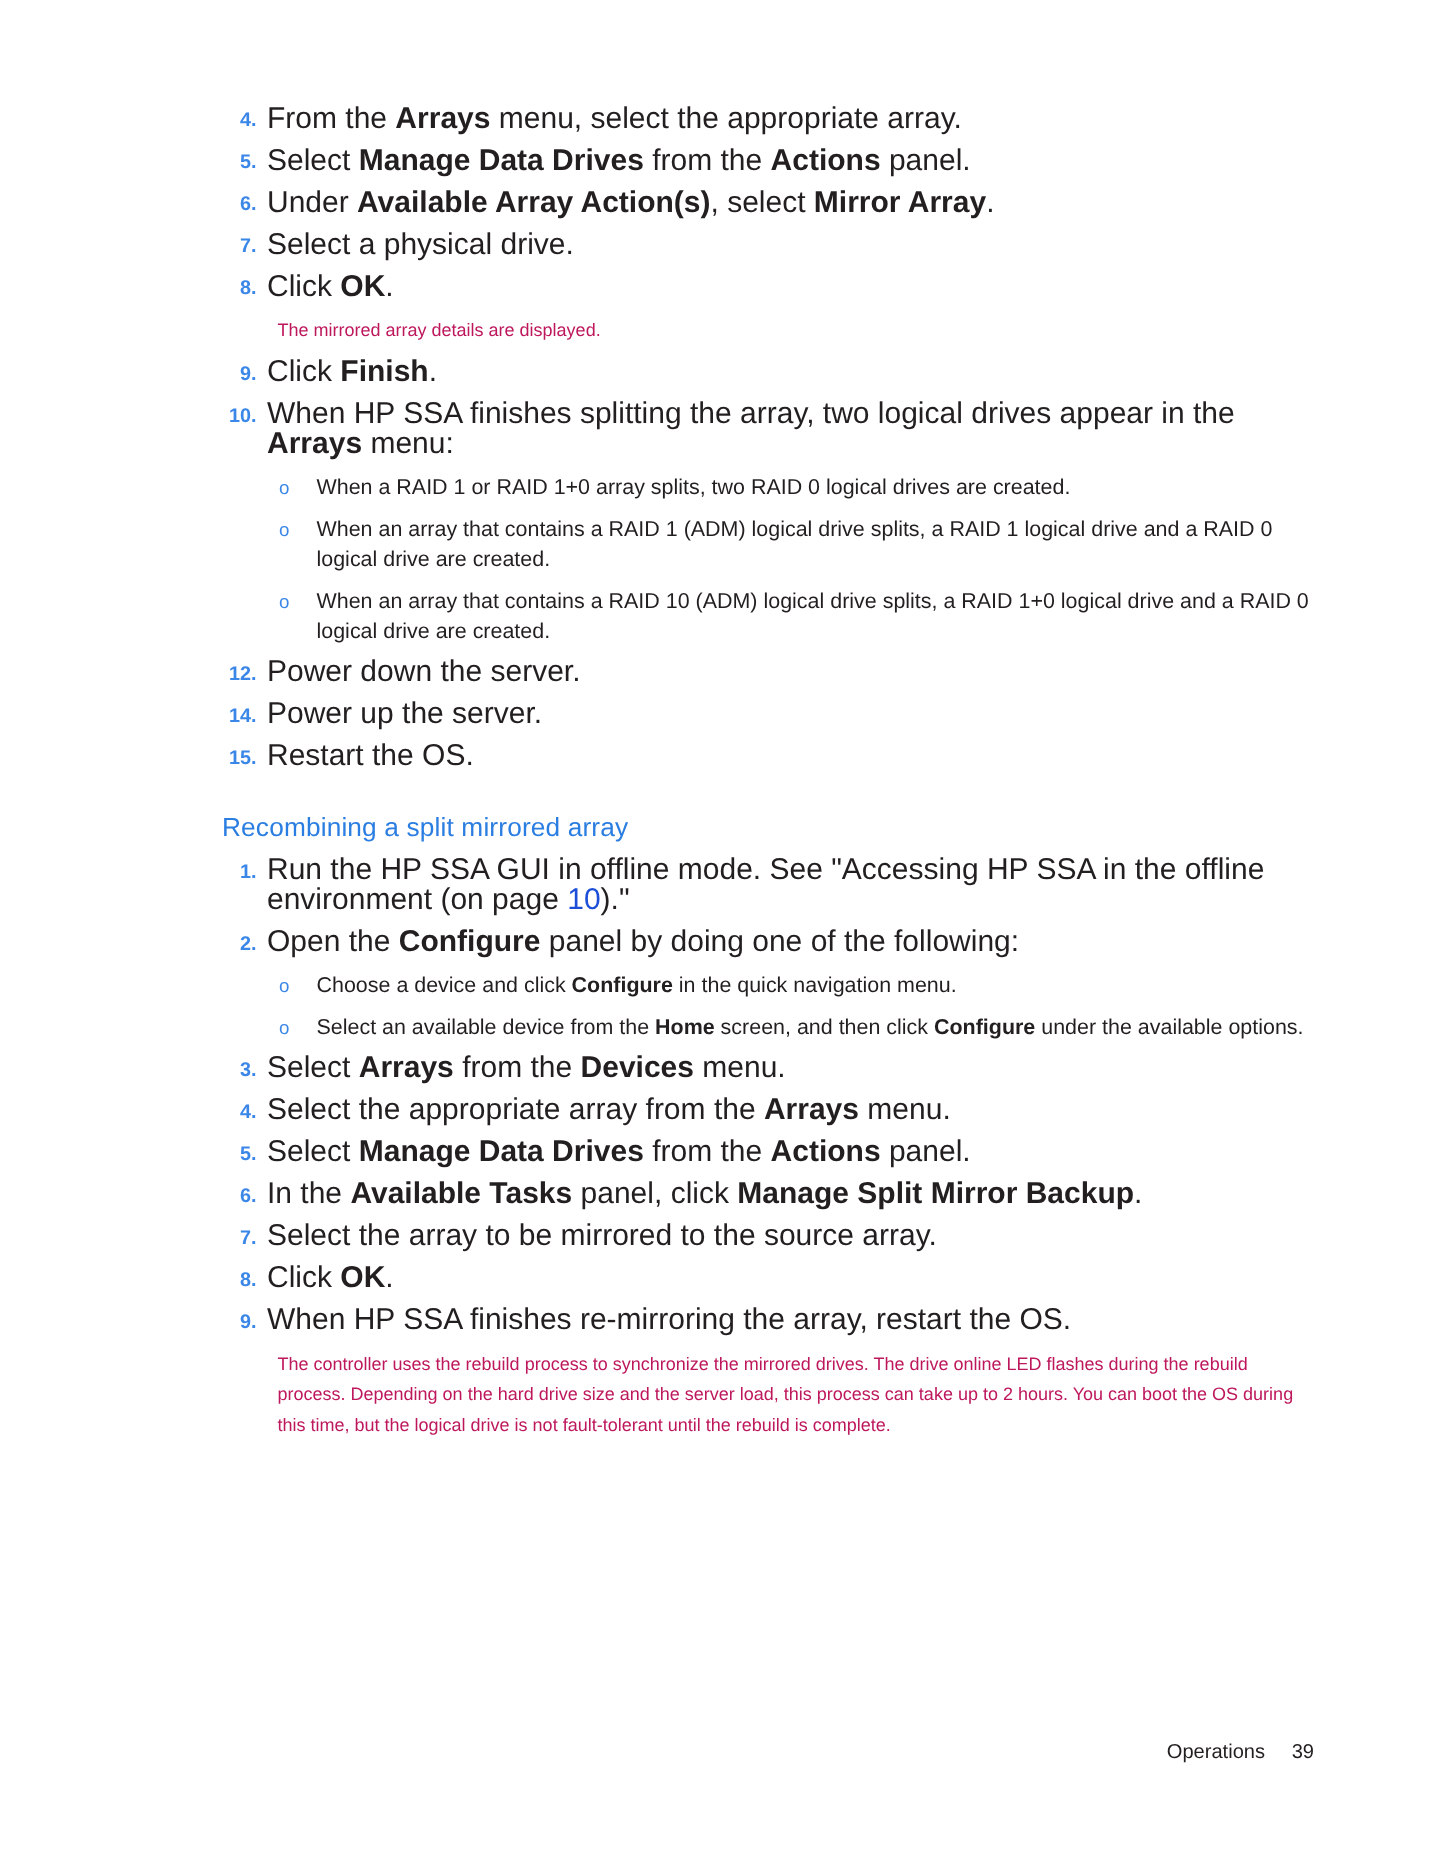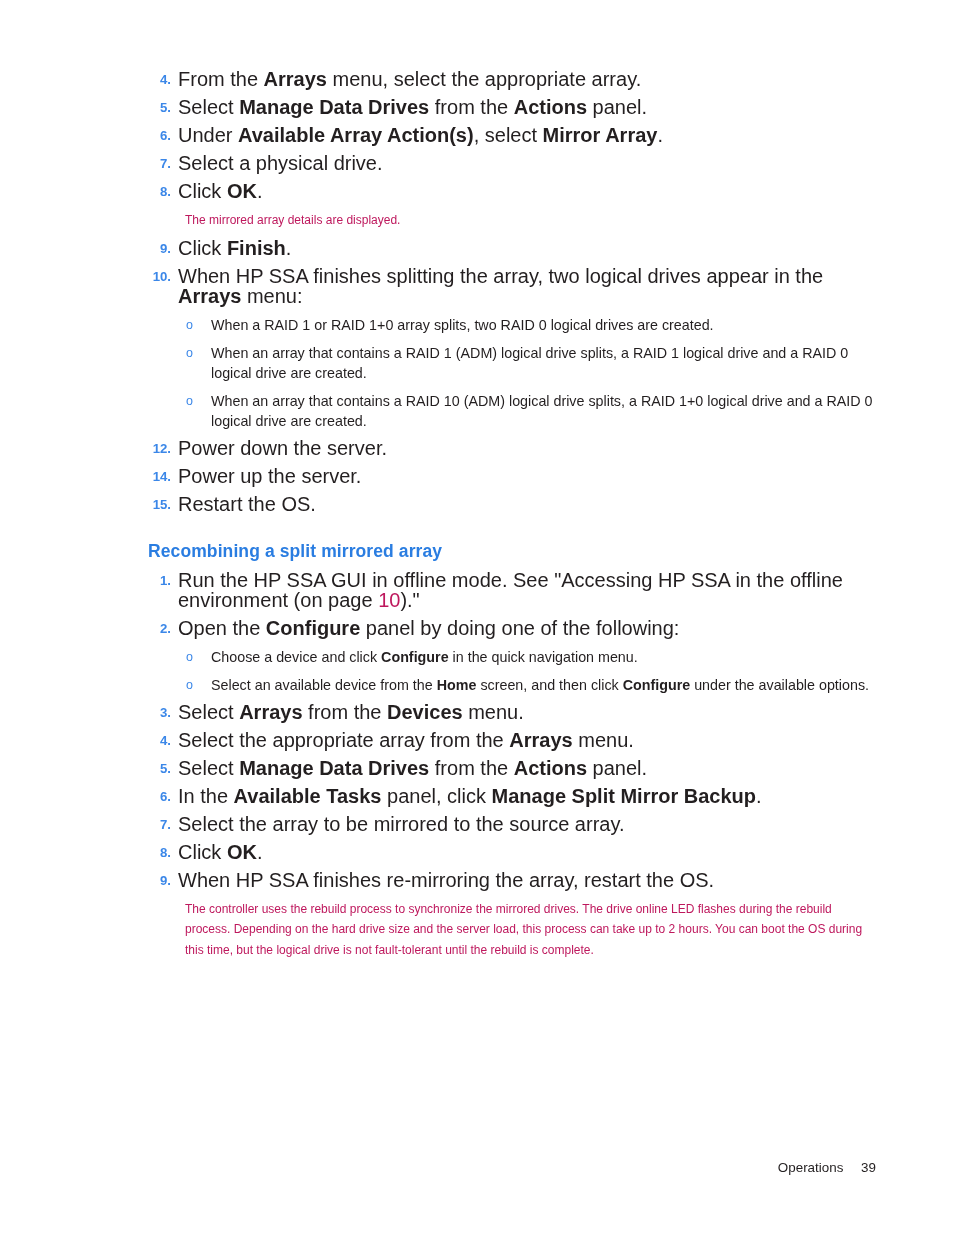--- a/index.html
+++ b/index.html
@@ -79,27 +79,27 @@
   .sub-body {
     flex: 1 1 auto;
     font-size: 14.3px;
     line-height: 20px;
     color: #231f20;
   }
 
   b, strong { font-weight: bold; }
 
   .xref {
-    color: #be185d;
+    color: #1d4ed8;
   }
 
   
   h2.section-heading {
     font-size: 17.5px;
-    font-weight: bold;
+    font-weight: normal;
     color: #2a7de1;
     margin: 26px 0 9px 0;
     line-height: 22px;
     letter-spacing: 0.1px;
   }
 
   
   .footer {
     position: absolute;
     right: 78px;

